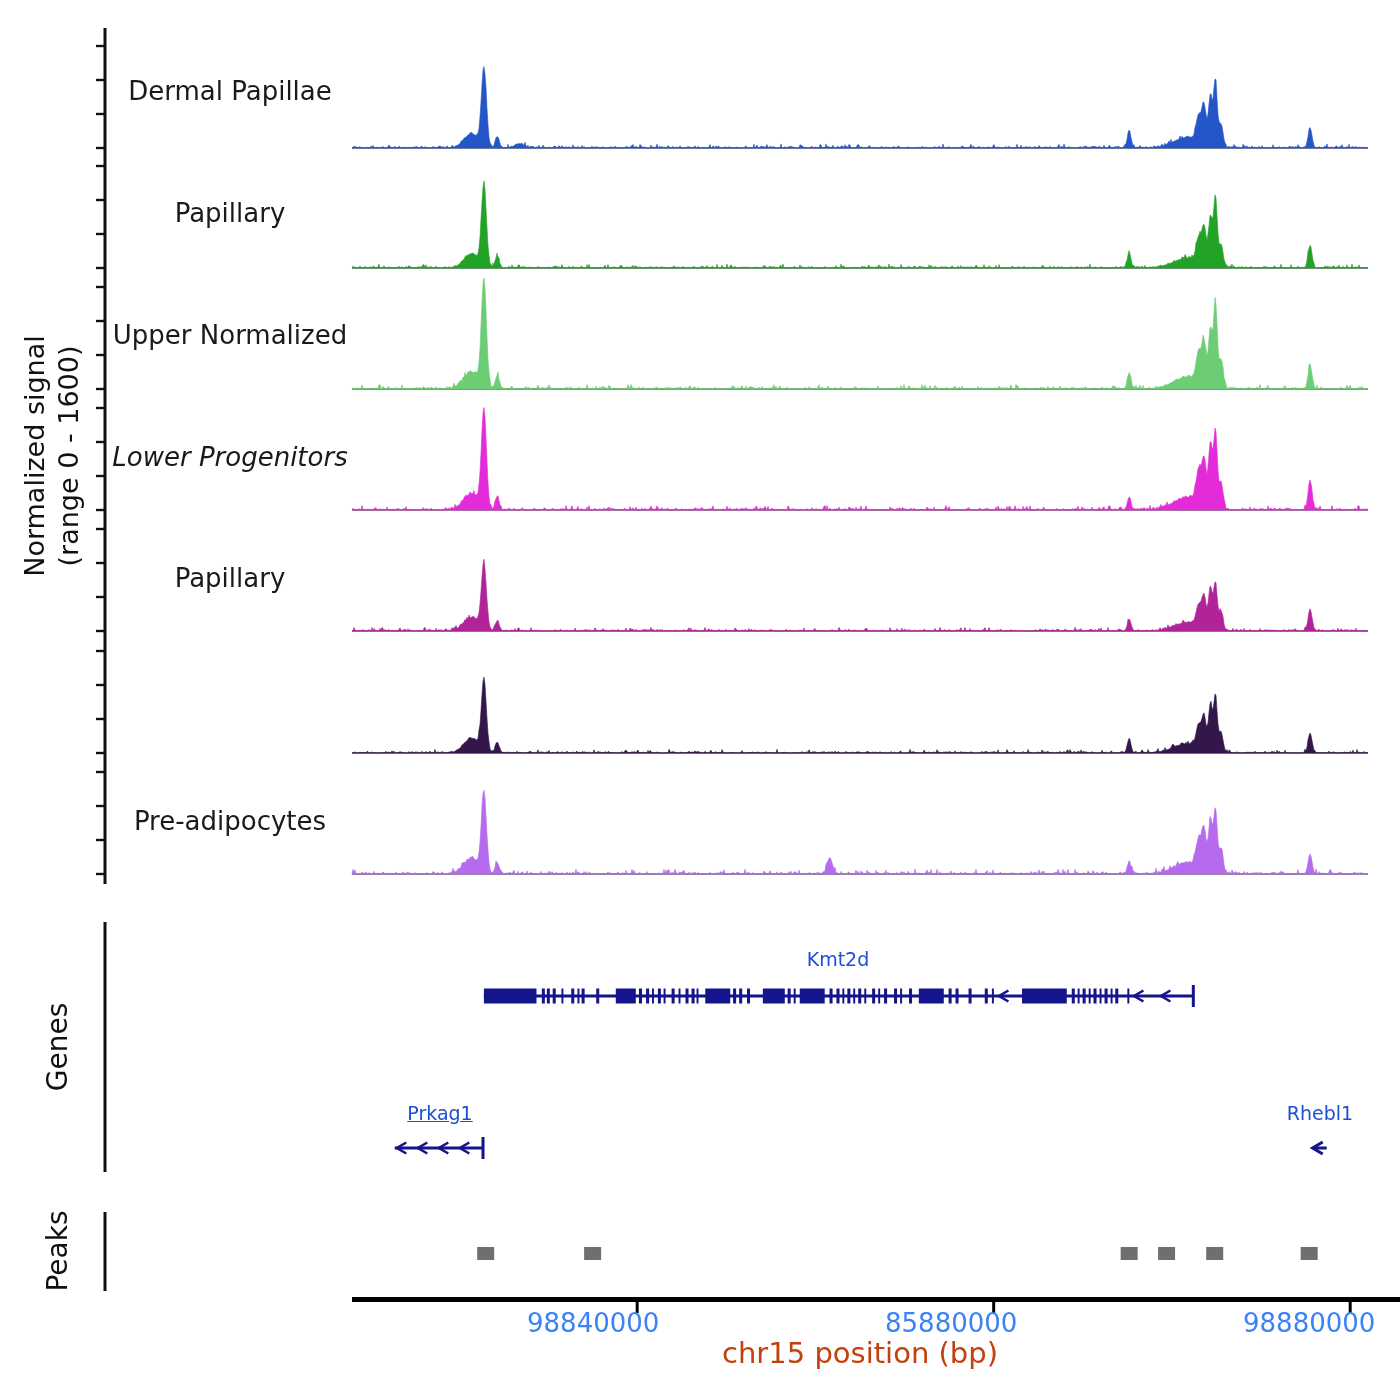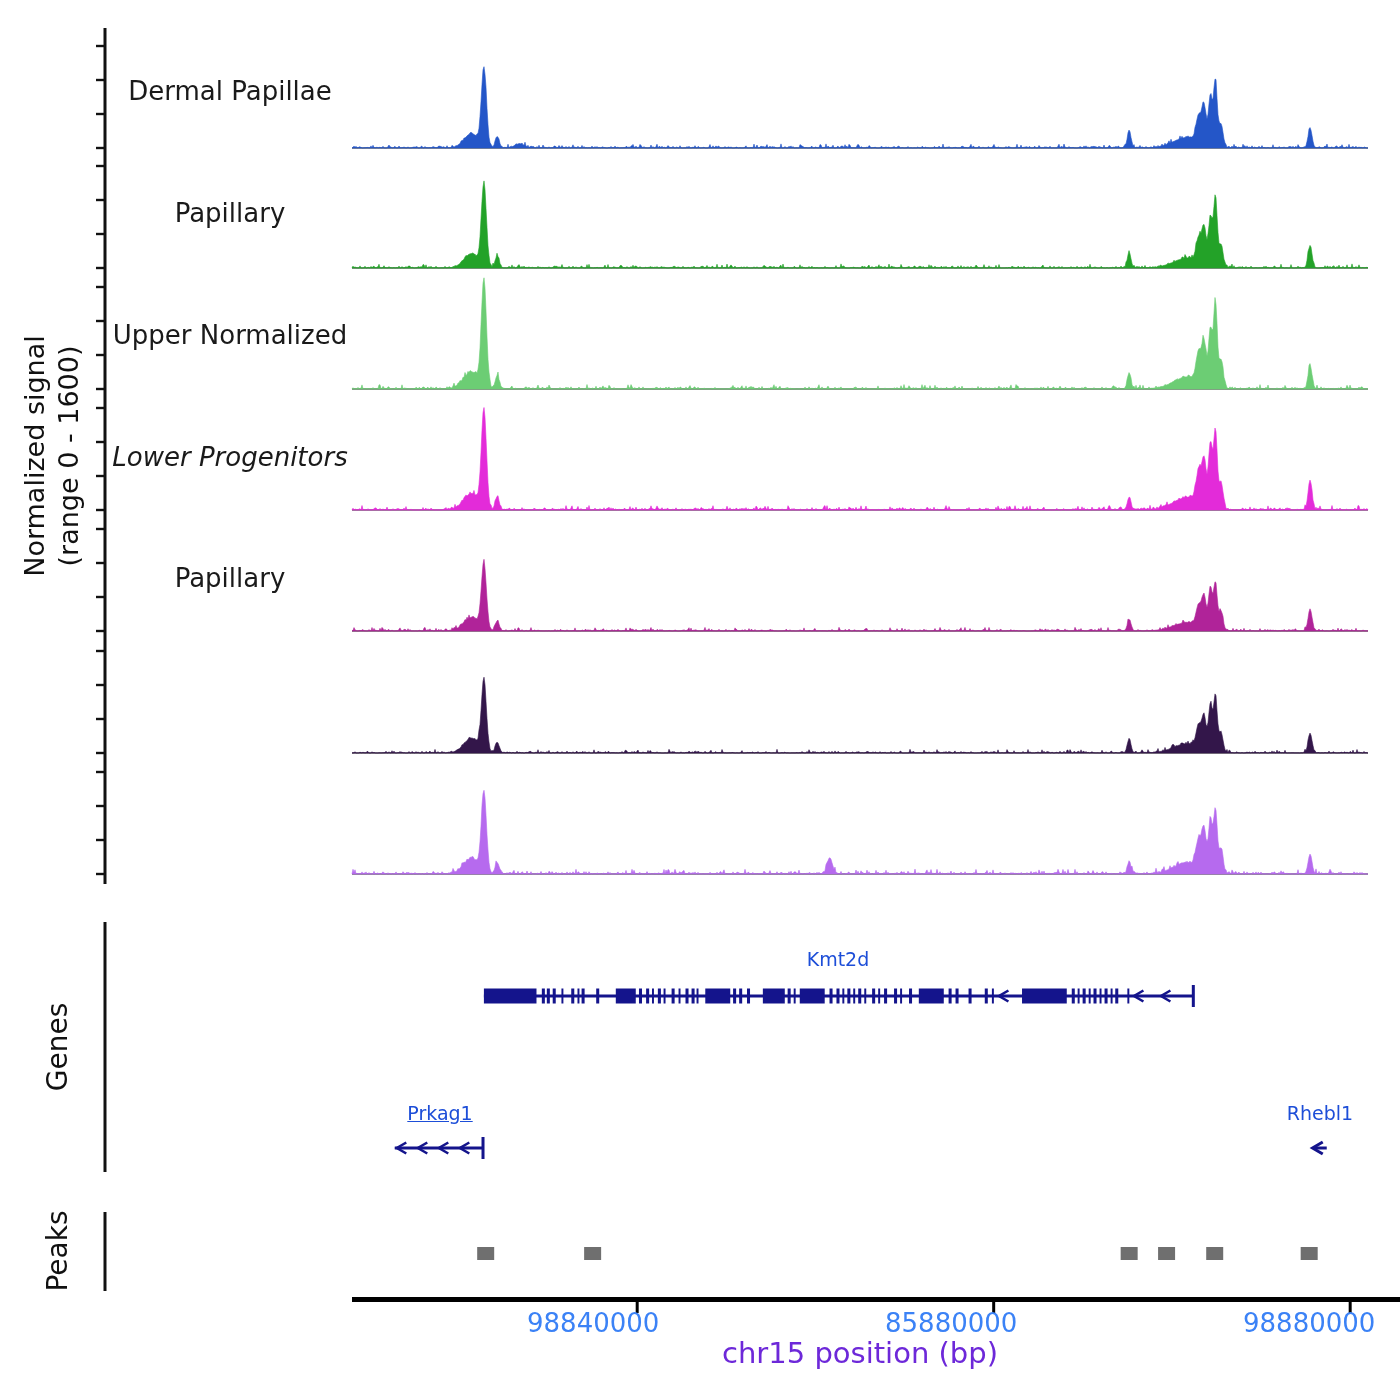--- a/index.html
+++ b/index.html
@@ -8,21 +8,21 @@
   #plot-svg{position:absolute;left:0;top:0;}
   .abs{position:absolute;}
   .track-label{left:60px;width:340px;text-align:center;font-size:26px;color:#1a1a1a;
                height:32px;line-height:32px;white-space:nowrap;}
   .rot{transform:translate(-50%,-50%) rotate(-90deg);white-space:nowrap;text-align:center;
        color:#111;}
   .ylabel{font-size:27px;line-height:34px;}
   .panel-label{font-size:28px;}
   .gene-label{width:220px;text-align:center;font-size:19px;color:#1d4ed8;white-space:nowrap;}
   .xtick-label{width:220px;text-align:left;font-size:26px;color:#3b82f6;white-space:nowrap;}
-  .axis-title{left:460px;width:800px;text-align:center;font-size:29px;color:#6d28d9;}
+  .axis-title{left:460px;width:800px;text-align:center;font-size:29px;color:#c2410c;}
 </style>
 </head>
 <body>
 
 <div id="figure">
 
   <svg id="plot-svg" width="1400" height="1400">
       <line x1="105" y1="28" x2="105" y2="884" stroke="#111" stroke-width="3"></line>
       <line x1="96" y1="148" x2="105" y2="148" stroke="#111" stroke-width="2.4"></line>
       <line x1="96" y1="114" x2="105" y2="114" stroke="#111" stroke-width="2.4"></line>
@@ -174,20 +174,21 @@
   <div class="abs rot ylabel" style="left:52px;top:456px;">
     <div>Normalized signal</div>
     <div>(range 0 - 1600)</div>
   </div>
 
   <div class="abs track-label" style="top:197px;">Papillary</div>
   <div class="abs track-label" style="top:75px;">Dermal Papillae</div>
   <div class="abs track-label" style="top:319px;">Upper Normalized</div>
   <div class="abs track-label" style="top:441px;font-style:italic;">Lower Progenitors</div>
   <div class="abs track-label" style="top:562px;">Papillary</div>
+  <div class="abs track-label" style="top:805px;">Pre-adipocytes</div>
 
   <div class="abs rot panel-label" style="left:57px;top:1047px;">Genes</div>
   <div class="abs rot panel-label" style="left:57px;top:1251px;">Peaks</div>
 
   <div class="abs gene-label" style="left:728px;top:948px;">Kmt2d</div>
   <div class="abs gene-label" style="left:330px;top:1102px;text-decoration:underline;">Prkag1</div>
   <div class="abs gene-label" style="left:1210px;top:1102px;">Rhebl1</div>
 
   <div class="abs xtick-label" style="left:527px;top:1308px;">98840000</div>
   <div class="abs xtick-label" style="left:885px;top:1308px;">85880000</div>

